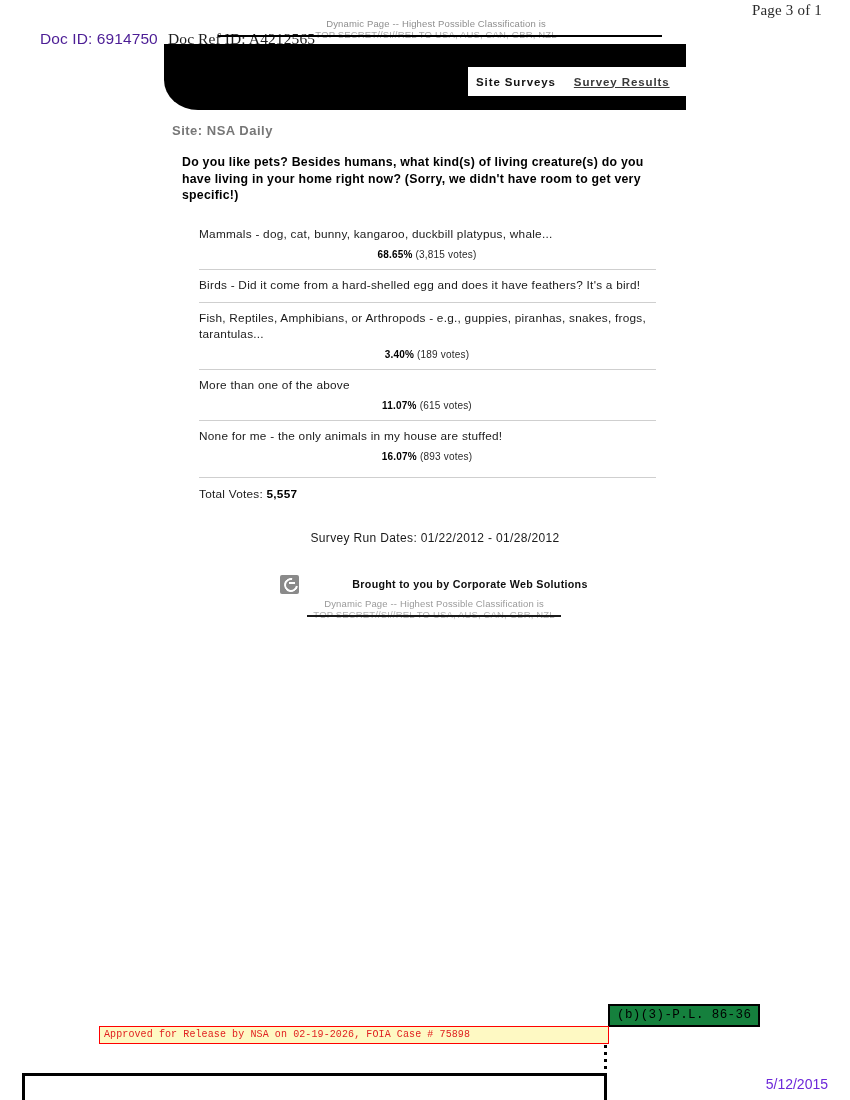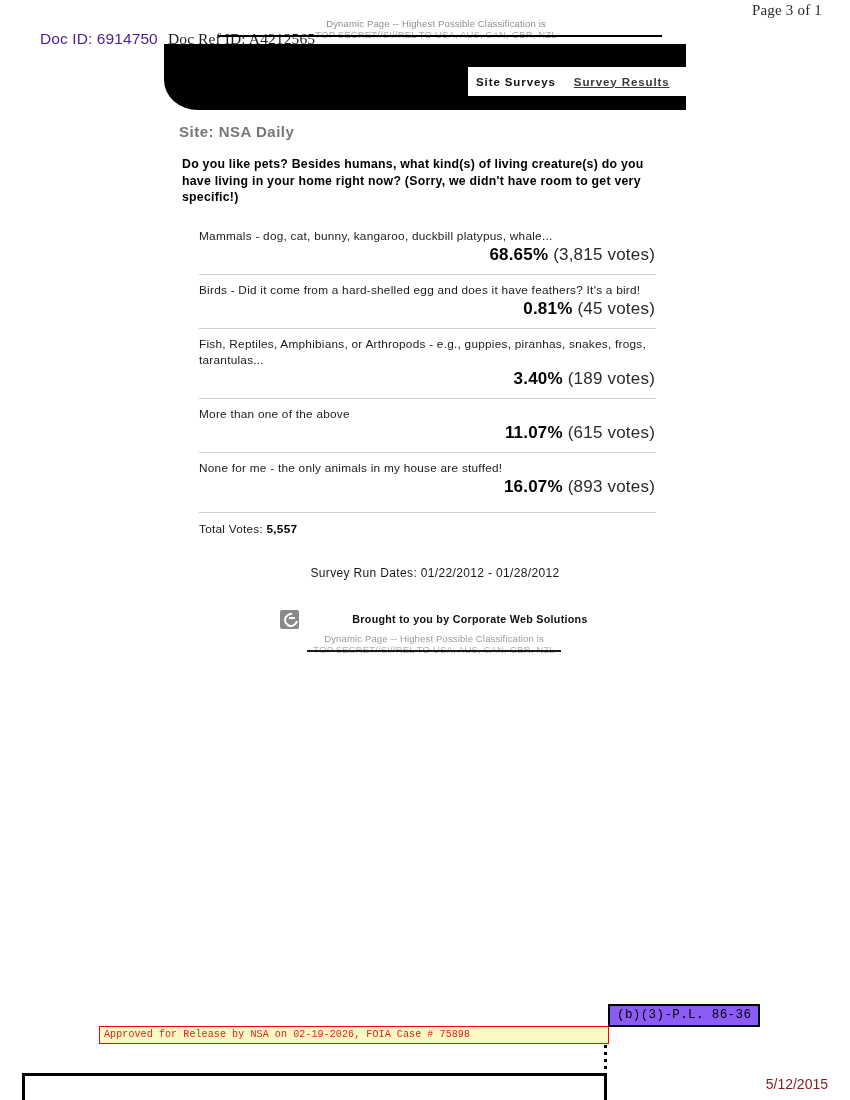--- a/index.html
+++ b/index.html
@@ -43,21 +43,21 @@
     font-size: 15.5px;
     color: #1c1c1c;
     letter-spacing: .1px;
   }
   .bottom-date {
     position: absolute;
     bottom: 8px;
     right: 22px;
     font-family: "Liberation Sans", sans-serif;
     font-size: 14px;
-    color: #7f1d1d;
+    color: #6d28d9;
   }
 
   
   .webshot {
     position: absolute;
     left: 164px;
     top: 18px;
     width: 522px;
   }
 
@@ -143,22 +143,22 @@
   }
   .nav-item.link {
     color: #3a3a3a;
     text-decoration: underline;
     font-weight: bold;
   }
 
   
   .site-line {
     margin-top: 13px;
-    margin-left: 15px;
-    font-size: 15px;
+    margin-left: 8px;
+    font-size: 13px;
     font-weight: bold;
     color: #777777;
     letter-spacing: .5px;
   }
 
   
   .question {
     margin-top: 16px;
     margin-left: 18px;
     width: 484px;
@@ -183,23 +183,23 @@
     border-top: none;
     padding-top: 0;
   }
   .opt-text {
     font-size: 11.8px;
     line-height: 16px;
     color: #1a1a1a;
     letter-spacing: .25px;
   }
   .opt-stats {
-    margin-top: 1px;
-    text-align: right;
-    font-size: 17px;
+    margin-top: 7px;
+    text-align: center;
+    font-size: 10px;
     color: #1a1a1a;
     letter-spacing: .2px;
     padding-right: 1px;
   }
   .opt-pct {
     font-weight: bold;
     color: #000;
   }
   .opt-votes {
     color: #2a2a2a;
@@ -292,21 +292,21 @@
     height: 2.2px;
     background: #1a1a1a;
   }
 
   
   .exemption-box {
     position: absolute;
     left: 608px;
     top: 1004px;
     border: 2px solid #000;
-    background: #8b5cf6;
+    background: #15803d;
     padding: 2px 7px 3px 7px;
     font-family: "Liberation Mono", monospace;
     font-size: 12.5px;
     color: #000;
     letter-spacing: .4px;
     white-space: nowrap;
   }
   .foia-stamp {
     position: absolute;
     left: 99px;
@@ -377,24 +377,20 @@
   <div class="results">
     <div class="result-row">
       <div class="opt-text">Mammals - dog, cat, bunny, kangaroo, duckbill platypus, whale...</div>
       <div class="opt-stats">
         <span class="opt-pct">68.65%</span>
         <span class="opt-votes">(3,815 votes)</span>
       </div>
     </div>
     <div class="result-row">
       <div class="opt-text">Birds - Did it come from a hard-shelled egg and does it have feathers? It's a bird!</div>
-      <div class="opt-stats">
-        <span class="opt-pct">0.81%</span>
-        <span class="opt-votes">(45 votes)</span>
-      </div>
     </div>
     <div class="result-row">
       <div class="opt-text">Fish, Reptiles, Amphibians, or Arthropods - e.g., guppies, piranhas, snakes, frogs, tarantulas...</div>
       <div class="opt-stats">
         <span class="opt-pct">3.40%</span>
         <span class="opt-votes">(189 votes)</span>
       </div>
     </div>
     <div class="result-row">
       <div class="opt-text">More than one of the above</div>

